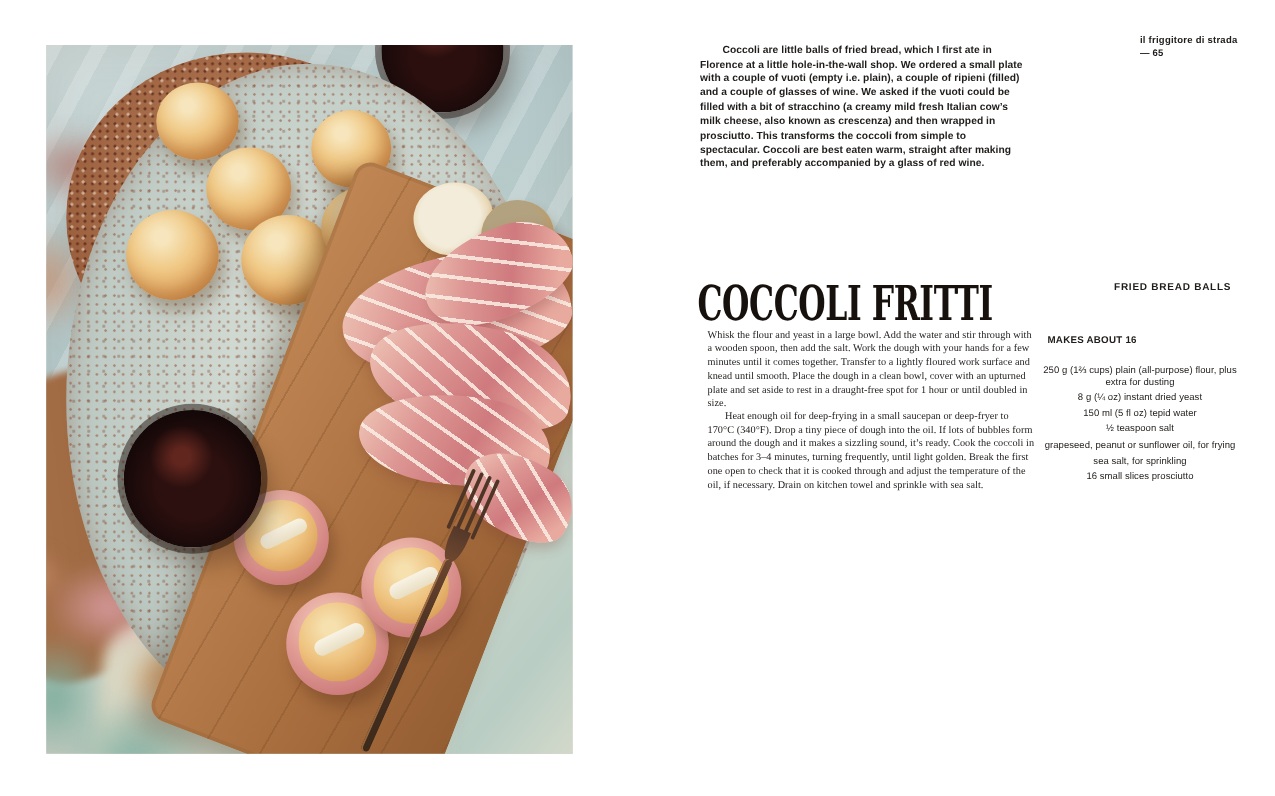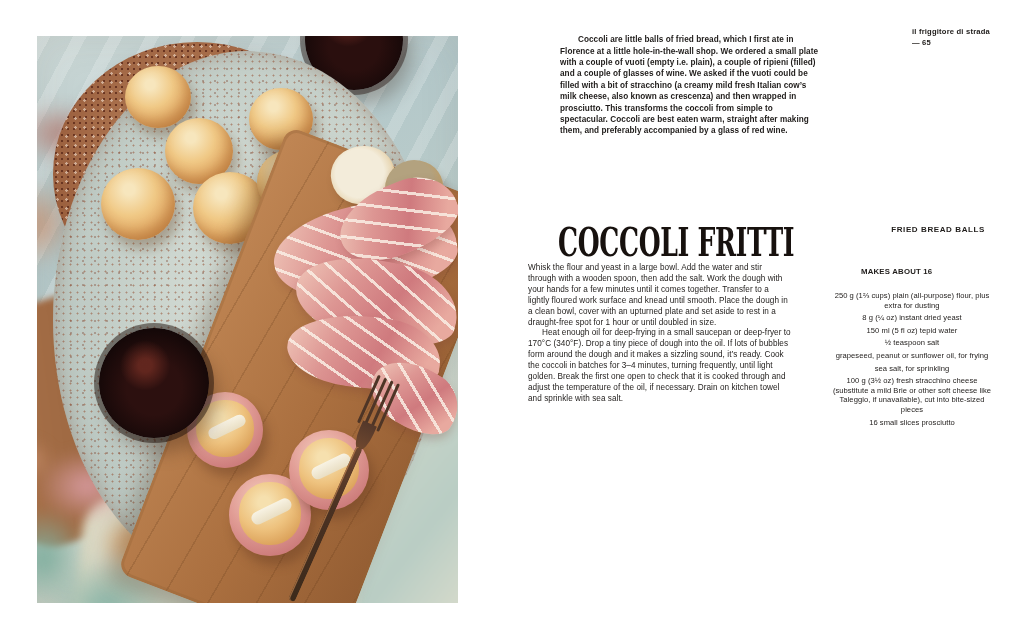--- a/index.html
+++ b/index.html
@@ -101,24 +101,24 @@
     background:linear-gradient(180deg,#6b452f,#4a3122 40%,#33231676);
     background-color:#44301f;box-shadow:inset 1.5px 0 0 rgba(220,150,90,.55);}
 
   
   .chapter-block{position:absolute;right:30px;top:27px;text-align:left;font-size:7.6px;font-weight:700;line-height:10.5px;letter-spacing:.2px;}
   .intro{position:absolute;left:560px;top:26px;width:262px;font-size:8.2px;font-weight:700;line-height:11.4px;text-indent:18px;letter-spacing:.05px;}
   .title{position:absolute;left:558px;top:198px;font-family:"DejaVu Serif","Liberation Serif",serif;
     font-size:37px;line-height:38px;white-space:nowrap;color:#17110e;
     transform:scale(.68,1.04);transform-origin:left top;letter-spacing:-.5px;}
   .subtitle{position:absolute;right:35px;top:225px;font-size:8px;font-weight:700;letter-spacing:.6px;padding-left:40px;}
-  .method{position:absolute;left:528px;top:263px;width:264px;font-size:8.2px;line-height:10.9px;letter-spacing:.05px;}
+  .method{position:absolute;left:566px;top:263px;width:264px;font-size:8.2px;line-height:10.9px;letter-spacing:.05px;font-family:Liberation Serif, serif;}
   .method p{margin:0;}
   .method p + p{text-indent:14px;}
-  .yield{position:absolute;left:831px;top:267px;font-size:7.8px;font-weight:700;letter-spacing:.2px;padding-left:30px;}
+  .yield{position:absolute;left:808px;top:267px;font-size:7.8px;font-weight:700;letter-spacing:.2px;padding-left:30px;}
   .ingredients{position:absolute;left:831px;top:291px;width:162px;font-size:7.6px;line-height:9.6px;letter-spacing:.05px;text-align:center;}
   .ingredients p{margin:0 0 3px 0;}
 </style>
 </head>
 <body>
 
 <div class="spread">
 
   <div class="photo">
     <div class="ph-stripes"></div>
@@ -185,17 +185,16 @@
 
   <div class="yield">MAKES ABOUT 16</div>
 
   <aside class="ingredients">
     <p>250 g (1⅔ cups) plain (all-purpose) flour, plus extra for dusting</p>
     <p>8 g (¼ oz) instant dried yeast</p>
     <p>150 ml (5 fl oz) tepid water</p>
     <p>½ teaspoon salt</p>
     <p>grapeseed, peanut or sunflower oil, for frying</p>
     <p>sea salt, for sprinkling</p>
-    <p>100 g (3½ oz) fresh stracchino cheese (substitute a mild Brie or other soft cheese like Taleggio, if unavailable), cut into bite-sized pieces</p>
     <p>16 small slices prosciutto</p>
   </aside>
 
 </div>
 
 </body></html>

